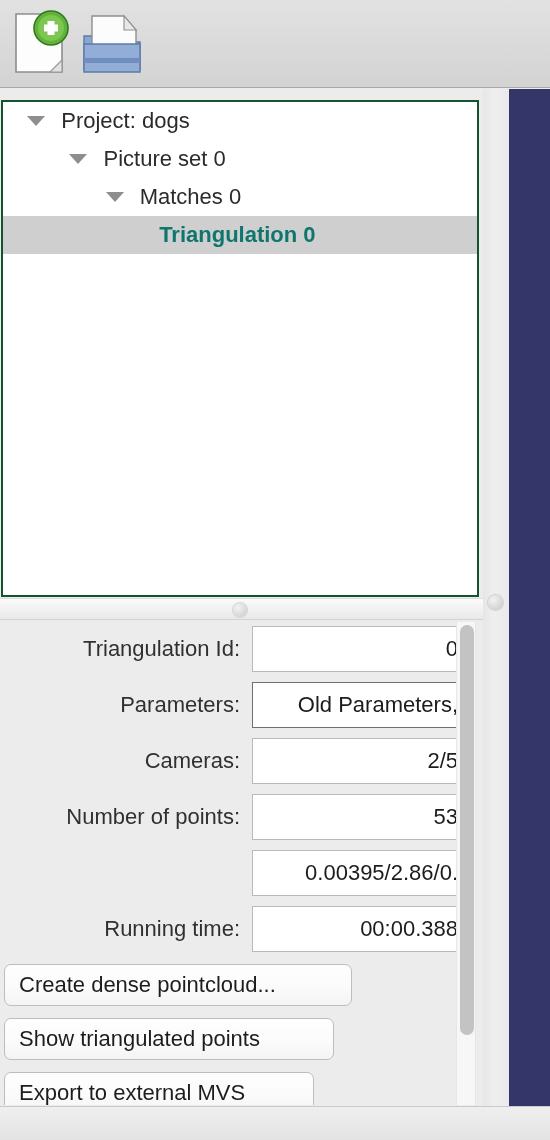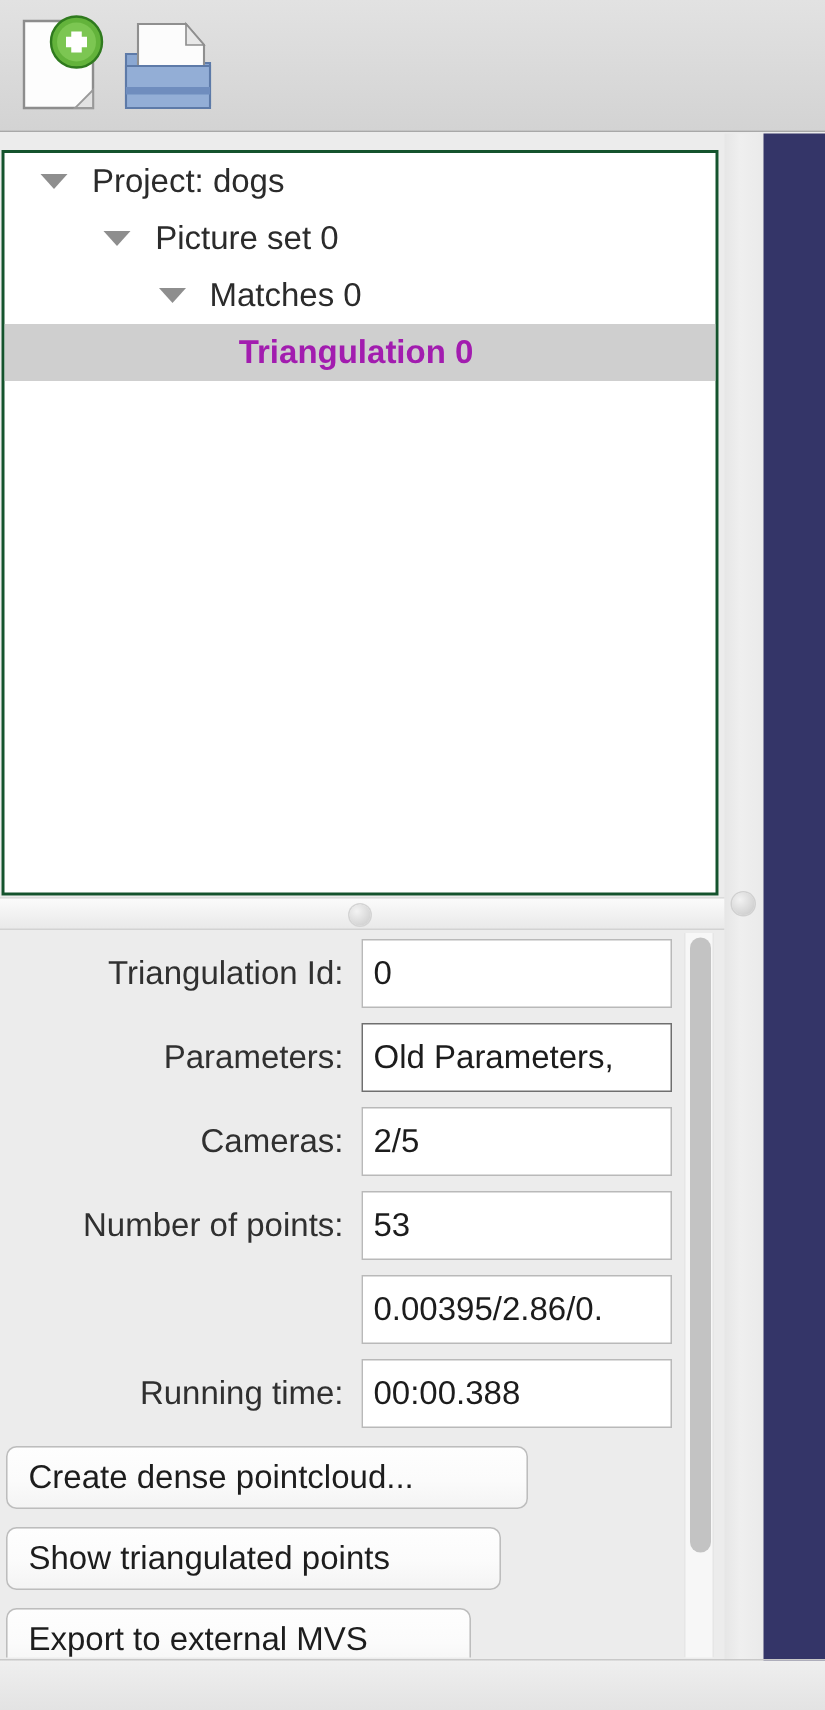--- a/index.html
+++ b/index.html
@@ -78,21 +78,21 @@
     position: relative;
     height: 38px;
     line-height: 38px;
     white-space: nowrap;
     font-size: 22px;
     color: #2b2b2b;
     cursor: pointer;
   }
   .tree-row.selected {
     background: #cfcfcf;
-    color: #a21caf;
+    color: #0f766e;
     font-weight: bold;
   }
   .tw {
     display: inline-block;
     width: 0; height: 0;
     border-left: 9px solid transparent;
     border-right: 9px solid transparent;
     border-top: 10px solid #8e8e8e;
     vertical-align: middle;
     margin-bottom: 3px;
@@ -122,23 +122,24 @@
   
   .props {
     position: absolute;
     left: 0; top: 620px;
     width: 483px; height: 485px;
     background: #ececec;
     overflow: hidden;
   }
   .form-row {
     position: absolute;
-    left: 1px;
+    left: 12px;
     width: 450px;
     height: 46px;
+    text-align: right;
   }
   .form-label {
     position: absolute;
     right: 222px;
     top: 0;
     height: 46px;
     line-height: 46px;
     font-size: 22px;
     color: #303030;
     white-space: nowrap;

